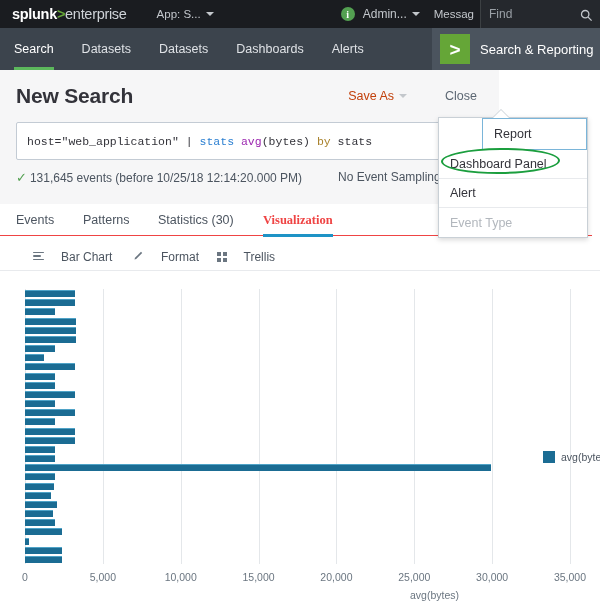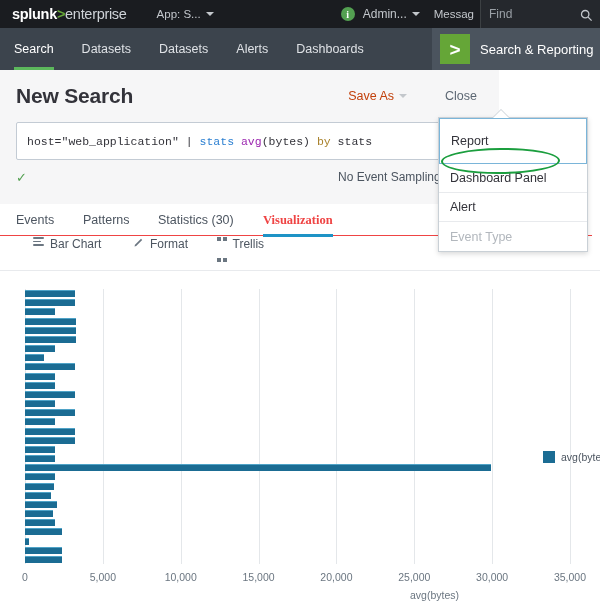--- a/index.html
+++ b/index.html
@@ -110,21 +110,21 @@
     position:absolute; left:493px; top:110px; width:0;height:0;
     border-left:8px solid transparent;border-right:8px solid transparent;
     border-bottom:8px solid #fff; z-index:41;
     filter:drop-shadow(0 -1px 0 #c9d0d6);
   }
   .dd-item {
     height:29px; display:flex; align-items:center; padding-left:11px;
     font-size:12.5px; color:#33333a; border-bottom:1px solid #e8eaed;
     position:relative;
   }
-  .dd-item.hover { border:1px solid #7ab5d9; height:46px; }
+  .dd-item.hover { border:1px solid #7ab5d9; height:32px;margin-left:43px; }
   .dd-item.disabled { color:#b2b7bd; border-bottom:none; }
 
   .green-oval {
     position:absolute; left:441px; top:148px; width:119px; height:26px;
     border:2.5px solid #1b9e3e; border-radius:50%/50%;
     z-index:60; pointer-events:none;
     transform: rotate(-0.6deg);
   }
 
   
@@ -137,21 +137,21 @@
     font-size:12.5px; color:#4c5560;
   }
   .tab.active { color:#ef4444; font-weight:bold;font-family:Liberation Serif, serif; }
   .tab.active::after {
     content:""; position:absolute; left:0; right:0; bottom:-1px; height:3px; background:#1e93c6;
   }
 
   
   .vizbar { position:absolute; left:0; top:237px; width:600px; height:32px; background:#fff; }
   .vztool {
-    position:absolute; top:0; height:40px; display:flex; gap:6px;
+    position:absolute; top:0; height:40px; display:flex; align-items:center; gap:17px;
     font-size:12px; color:#4c5560;
   }
   .icon-bars { display:inline-block; width:11px; }
   .icon-bars i { display:block; background:#6b7681; height:1.6px; margin-bottom:2px; border-radius:1px; }
   .icon-bars i:nth-child(1){ width:11px; }
   .icon-bars i:nth-child(2){ width:8px; }
   .icon-bars i:nth-child(3){ width:11px; }
   .icon-grid { display:grid; grid-template-columns:4px 4px; grid-gap:1.5px; }
   .icon-grid b { width:4px;height:4px;background:#6b7681;display:block; }
 
@@ -197,22 +197,22 @@
         </span>
       </div>
     </div>
   </div>
 
   <div class="navbar">
     <div class="navitems">
       <div class="navitem active">Search</div>
       <div class="navitem">Datasets</div>
       <div class="navitem">Datasets</div>
+      <div class="navitem">Dashboards</div>
       <div class="navitem">Alerts</div>
-      <div class="navitem">Dashboards</div>
     </div>
   </div>
   <div class="appbadge">
     <div class="sq">&gt;</div>
     <div class="nm">Search &amp; Reporting</div>
   </div>
 
   <div class="pagehead">
     <div class="pagetitle">New Search</div>
 
@@ -221,20 +221,21 @@
       <span class="caret-d"></span>
     </div>
     <div class="closebtn">Close</div>
 
     <div class="searchbar">
       <span id="qtokens"><span class="q-plain">host="web_application" | </span><span class="q-cmd">stats </span><span class="q-fn">avg</span><span class="q-plain">(bytes) </span><span class="q-by">by </span><span class="q-plain">stats</span></span>
     </div>
 
     <div class="statusline">
       <span class="ck">✓</span>
+      <span>131,645 events (before 10/25/18 12:14:20.000 PM)</span>
     </div>
     <div class="nosample">No Event Sampling</div>
   </div>
 
   <div class="dd-arrow"></div>
   <div class="dropdown">
     <div class="dd-item hover">Report</div>
     <div class="dd-item">Dashboard Panel</div>
     <div class="dd-item">Alert</div>
     <div class="dd-item disabled">Event Type</div>

